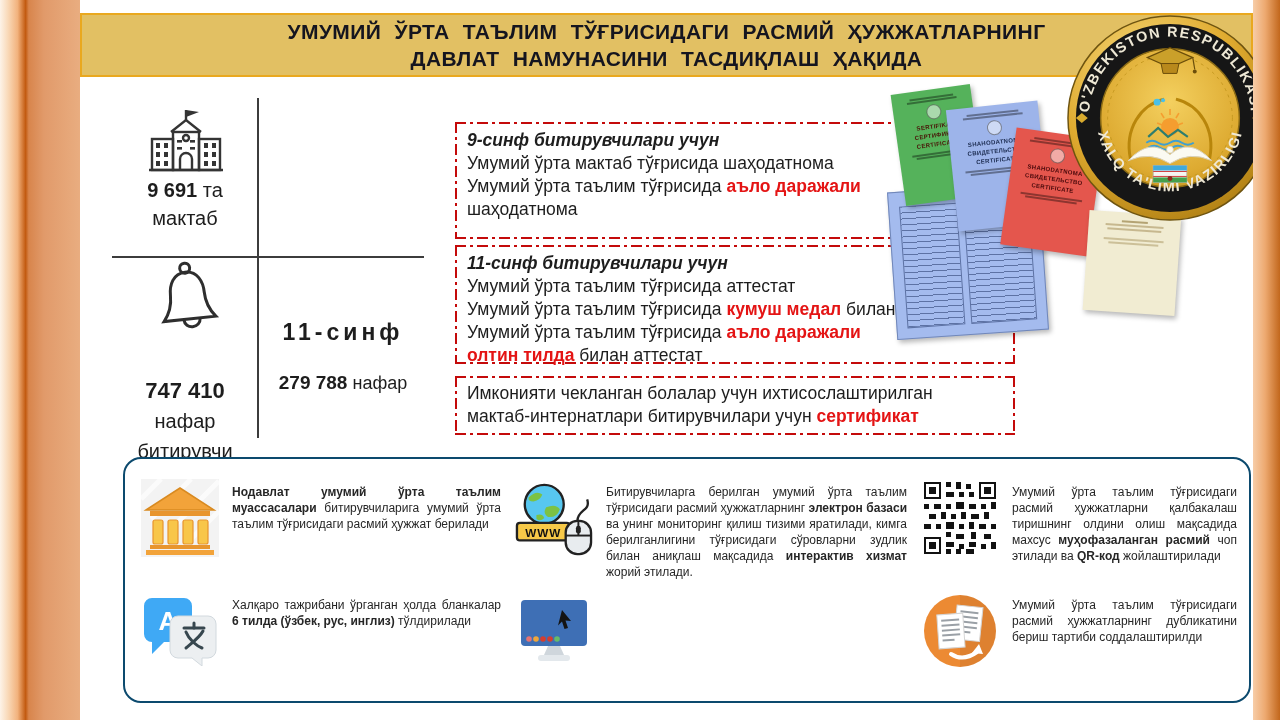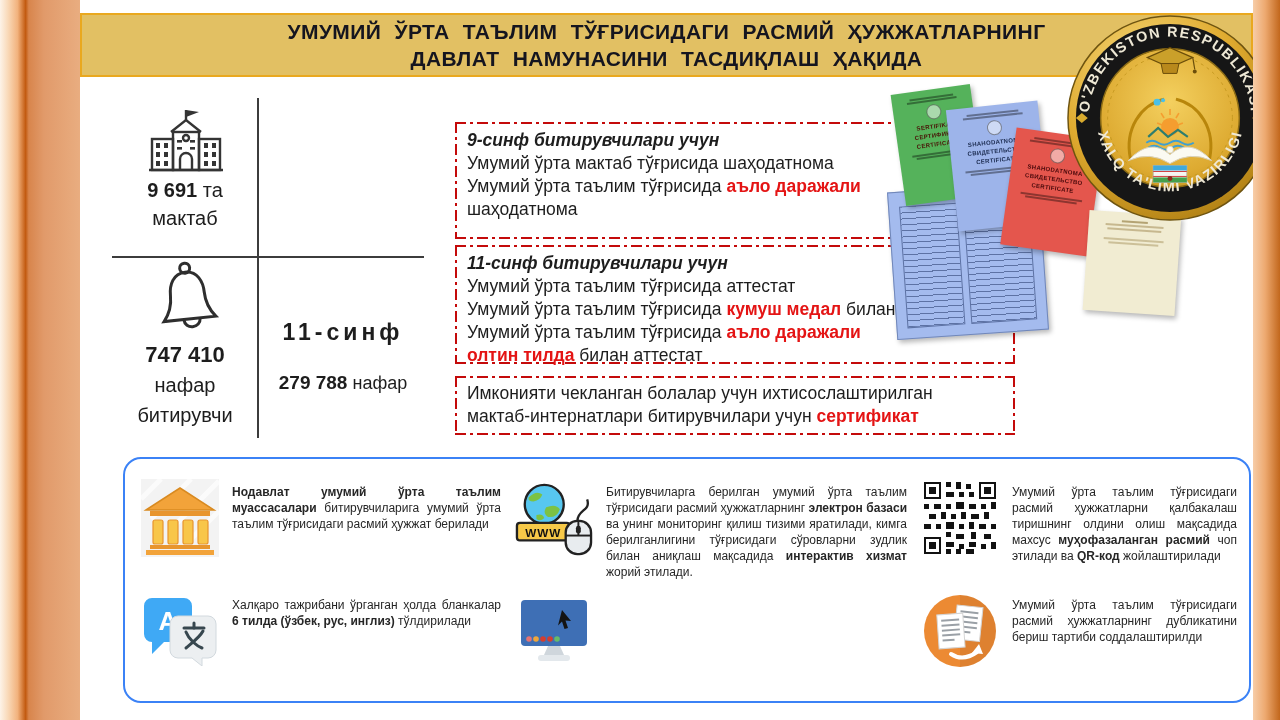--- a/index.html
+++ b/index.html
@@ -59,21 +59,21 @@
   .sheet-blue{left:4px;top:102px;width:152px;height:148px;background:#a4bbee;transform:rotate(-4deg);border:1px solid #7187b8;}
   .sheet-blue .tbl{position:absolute;left:10px;top:14px;width:56px;height:120px;border:1px solid #5d72a4;
      background:repeating-linear-gradient(to bottom,transparent 0 5px,#5d72a4 5px 6px);}
   .sheet-blue .tbl2{left:74px;width:64px;}
   .card-cream{left:198px;top:128px;width:92px;height:100px;background:#f1ecd2;transform:rotate(4deg);color:#5a4a20;}
 
   
   .seal{left:1066px;top:14px;width:208px;height:208px;z-index:6;}
 
   
-  .panel{left:123px;top:457px;width:1128px;height:246px;border:2px solid #3b82f6;border-radius:18px;background:#fff;
+  .panel{left:123px;top:457px;width:1128px;height:246px;border:2px solid #0c4a6e;border-radius:18px;background:#fff;
     box-sizing:border-box;display:grid;grid-template-columns:368px 400px 324px;grid-template-rows:1fr 1fr;
     padding:12px 8px 8px 12px;column-gap:6px;z-index:2;}
   .p-item{display:flex;gap:13px;align-items:flex-start;padding:8px 4px 4px 4px;}
   .p-icon{flex:0 0 78px;width:78px;height:78px;display:flex;align-items:center;justify-content:center;text-align:center;}
   .p-text{font-size:12px;line-height:16px;color:#262626;text-align:justify;padding-top:5px;}
 </style>
 </head>
 <body>
 
 <div id="stage">
@@ -123,21 +123,21 @@
   </div>
 
   <div class="abs stat-icon" style="left:150px;top:260px;width:76px;height:80px;">
     <svg width="76" height="80" viewBox="0 0 70 80" fill="none" stroke="#2e2e2e" stroke-width="3" transform="rotate(-6)">
       <circle cx="35" cy="8" r="5"></circle>
       <path d="M35 12 C23 12 18 23 18 34 C18 47 13 54 9 59 L61 59 C57 54 52 47 52 34 C52 23 47 12 35 12 Z"></path>
       <path d="M29 60 a 8 7 0 0 0 16 0"></path>
     </svg>
   </div>
   <div class="abs grads-text">
-    <div class="bold" style="font-size:22px;">747 410</div>
+    <div class="bold" style="font-size:22px;margin-top:36px;">747 410</div>
     <div>нафар</div>
     <div>битирувчи</div>
   </div>
 
 
   <div class="abs grade-block grade11">
     <div class="grade-title">11-синф</div>
     <div class="grade-value"><span class="bold">279 788</span><span> нафар</span></div>
   </div>
 

